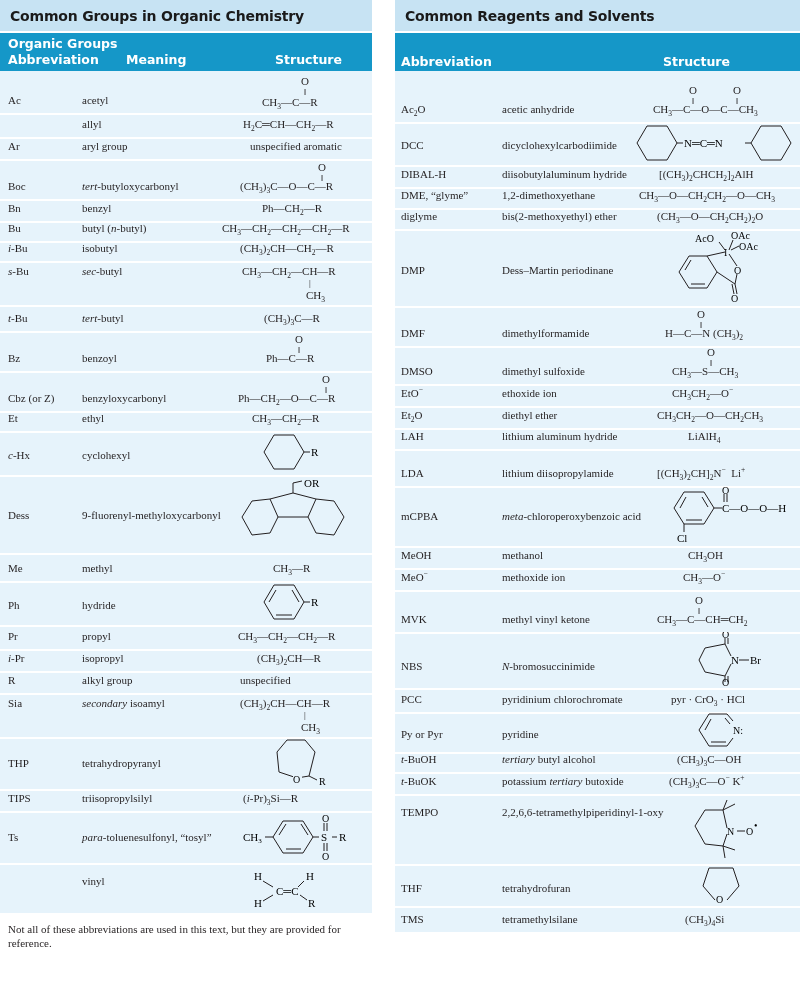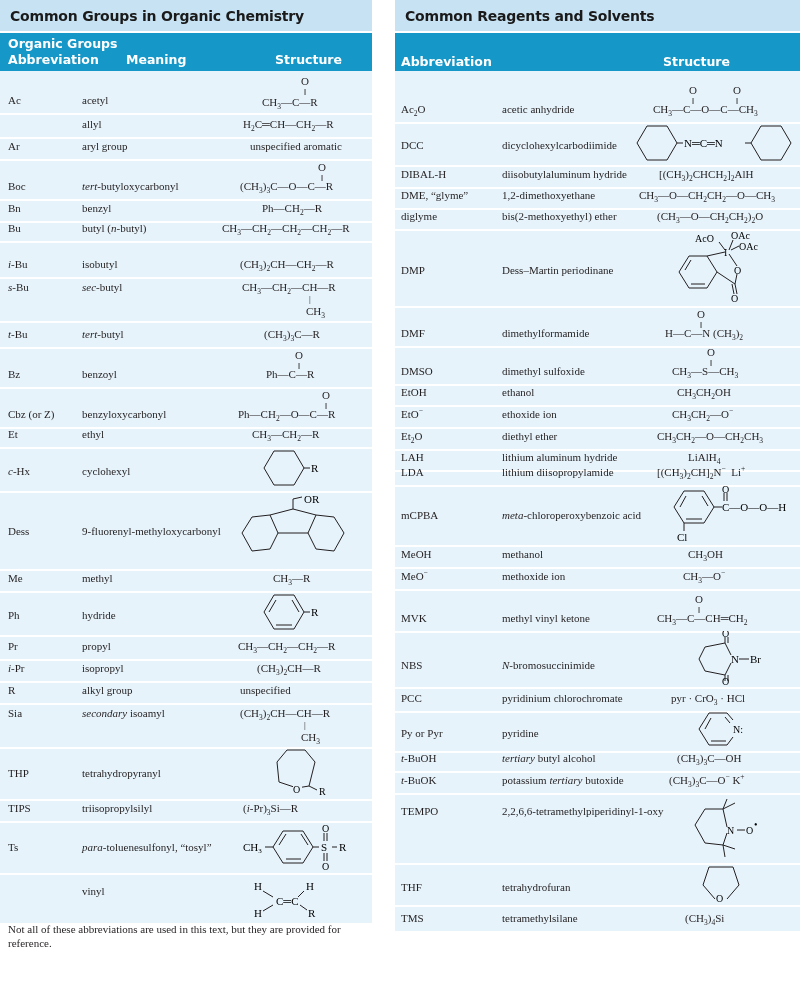--- a/index.html
+++ b/index.html
@@ -91,21 +91,21 @@
       <span class="cell c2">benzyl</span>
       <span class="cell" style="left:262px">Ph—CH<sub>2</sub>—R</span>
     </div>
 
     <div class="row" style="height:20px">
       <span class="cell c1">Bu</span>
       <span class="cell c2">butyl (<i>n</i>-butyl)</span>
       <span class="cell" style="left:222px">CH<sub>3</sub>—CH<sub>2</sub>—CH<sub>2</sub>—CH<sub>2</sub>—R</span>
     </div>
 
-    <div class="row" style="height:36px">
+    <div class="row" style="height:20px">
       <span class="cell c1"><i>i</i>-Bu</span>
       <span class="cell c2">isobutyl</span>
       <span class="cell" style="left:240px">(CH<sub>3</sub>)<sub>2</sub>CH—CH<sub>2</sub>—R</span>
     </div>
 
     <div class="row" style="height:44px">
       <span class="cell c1" style="bottom:28px"><i>s</i>-Bu</span>
       <span class="cell c2" style="bottom:28px"><i>sec</i>-butyl</span>
       <span class="struct" style="left:242px">
         <div style="position:relative;height:40px;width:110px">
@@ -176,21 +176,21 @@
               <line x1="76" y1="22" x2="53" y2="16"></line>
               <line x1="38" y1="40" x2="68" y2="40"></line>
               <line x1="53" y1="16" x2="53" y2="6"></line>
               <line x1="53" y1="6" x2="62" y2="4"></line>
             </g>
             <text x="64" y="10" font-size="11" font-family="Liberation Serif, serif">OR</text>
           </svg>
       </span>
     </div>
 
-    <div class="row" style="height:22px">
+    <div class="row" style="height:28px">
       <span class="cell c1">Me</span>
       <span class="cell c2">methyl</span>
       <span class="cell" style="left:273px">CH<sub>3</sub>—R</span>
     </div>
 
     <div class="row" style="height:44px">
       <span class="cell c1" style="bottom:14px">Ph</span>
       <span class="cell c2" style="bottom:14px">hydride</span>
       <span class="struct" style="left:262px;bottom:3px">
         <svg width="64" height="40" viewBox="0 0 64 40">
@@ -410,45 +410,40 @@
       <span class="cell c2">dimethyl sulfoxide</span>
       <span class="struct" style="left:277px">
         <div style="position:relative;height:36px;width:80px">
           <span style="position:absolute;left:35px;top:0">O</span>
           <span style="position:absolute;left:38px;top:12px;font-size:9px">‖</span>
           <span style="position:absolute;left:0;bottom:5px">CH<sub>3</sub>—S—CH<sub>3</sub></span>
         </div>
       </span>
     </div>
 
-    <div class="row" style="height:21px">
-      <span class="cell c1">EtOH</span>
-      <span class="cell c2">ethanol</span>
-      <span class="cell" style="left:282px">CH<sub>3</sub>CH<sub>2</sub>OH</span>
-    </div>
 
     <div class="row" style="height:22px">
       <span class="cell c1">EtO<sup>−</sup></span>
       <span class="cell c2">ethoxide ion</span>
       <span class="cell" style="left:277px">CH<sub>3</sub>CH<sub>2</sub>—O<sup>−</sup></span>
     </div>
 
     <div class="row" style="height:22px">
       <span class="cell c1">Et<sub>2</sub>O</span>
       <span class="cell c2">diethyl ether</span>
       <span class="cell" style="left:262px">CH<sub>3</sub>CH<sub>2</sub>—O—CH<sub>2</sub>CH<sub>3</sub></span>
     </div>
 
     <div class="row" style="height:21px">
       <span class="cell c1">LAH</span>
       <span class="cell c2">lithium aluminum hydride</span>
       <span class="cell" style="left:293px">LiAlH<sub>4</sub></span>
     </div>
 
-    <div class="row" style="height:15px">
+    <div class="row" style="height:37px">
       <span class="cell c1">LDA</span>
       <span class="cell c2">lithium diisopropylamide</span>
       <span class="cell" style="left:262px">[(CH<sub>3</sub>)<sub>2</sub>CH]<sub>2</sub>N<sup>−</sup>&nbsp;&nbsp;Li<sup>+</sup></span>
     </div>
 
     <div class="row" style="height:60px">
       <span class="cell c1" style="bottom:24px">mCPBA</span>
       <span class="cell c2" style="bottom:24px"><i>meta</i>-chloroperoxybenzoic acid</span>
       <span class="struct" style="left:277px;bottom:2px">
         <svg width="125" height="58" viewBox="0 0 125 58" font-family="Liberation Serif, serif" font-size="11">

